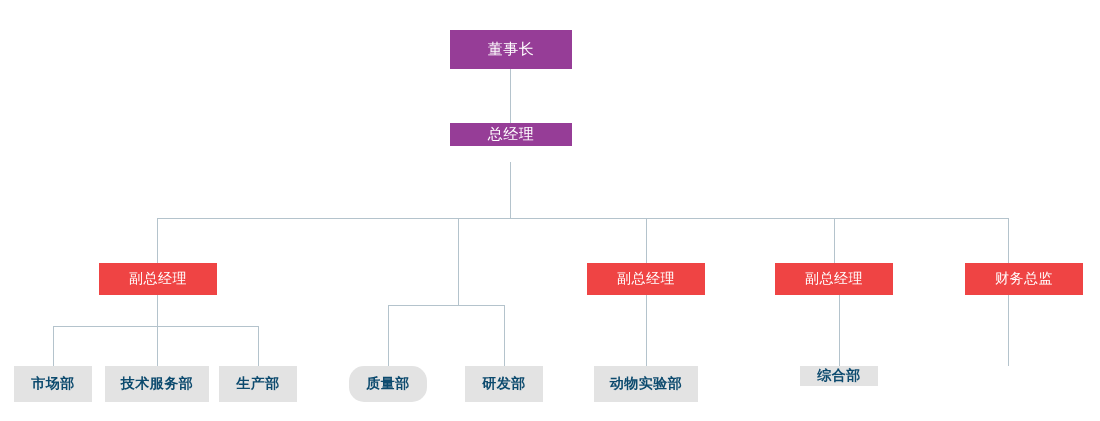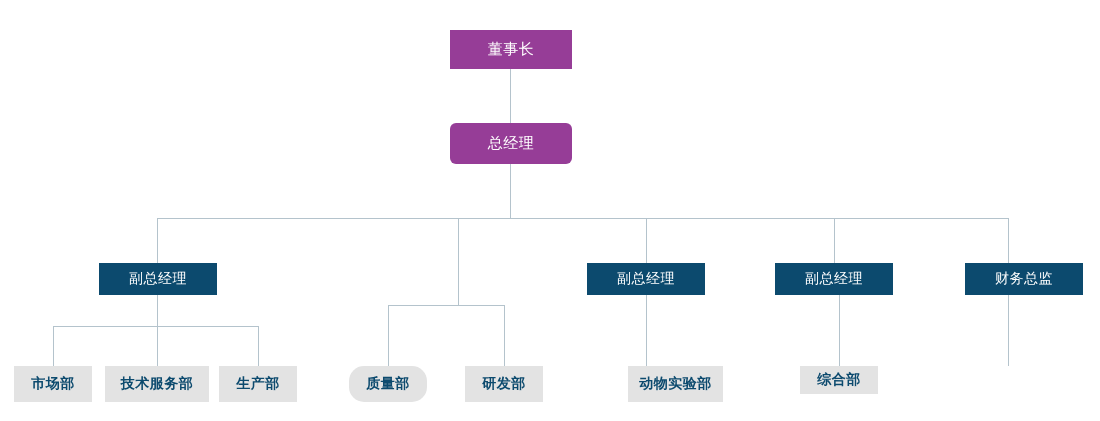--- a/index.html
+++ b/index.html
@@ -43,21 +43,21 @@
     background: #963d97;
     color: #ffffff;
     font-size: 15px;
   }
   .node.level-2 {
     background: #963d97;
     color: #ffffff;
     font-size: 15px;
   }
   .node.level-3 {
-    background: #0c4a6e;
+    background: #ef4444;
     color: #ffffff;
     font-size: 14px;
   }
   .node.level-4 {
     background: #e3e3e3;
     color: #0c4a6e;
     font-size: 14px;
     font-weight: bold;
   }
 </style>
@@ -91,21 +91,21 @@
   <div class="conn conn-v" style="left:646px; top:295px; height:71px;"></div>
 
   <div class="conn conn-v" style="left:839px; top:295px; height:71px;"></div>
 
   <div class="conn conn-v" style="left:1008px; top:295px; height:71px;"></div>
 
   <div class="node level-1" style="left:450px; top:30px; width:122px; height:39px;">
     <span>董事长</span>
   </div>
 
-  <div class="node level-2" style="left:450px; top:123px; width:122px; height:41px;border-radius:6px;">
+  <div class="node level-2" style="left:450px; top:123px; width:122px; height:23px;">
     <span>总经理</span>
   </div>
 
   <div class="node level-3" style="left:99px; top:263px; width:118px; height:32px;">
     <span>副总经理</span>
   </div>
 
   <div class="node level-3" style="left:587px; top:263px; width:118px; height:32px;">
     <span>副总经理</span>
   </div>
@@ -131,22 +131,22 @@
   </div>
 
   <div class="node level-4" style="left:349px; top:366px; width:78px; height:36px;border-radius:15px;">
     <span>质量部</span>
   </div>
 
   <div class="node level-4" style="left:465px; top:366px; width:78px; height:36px;">
     <span>研发部</span>
   </div>
 
-  <div class="node level-4" style="left:594px; top:366px; width:95px; height:36px;margin-left:34px;">
+  <div class="node level-4" style="left:594px; top:366px; width:104px; height:36px;">
     <span>动物实验部</span>
   </div>
 
-  <div class="node level-4" style="left:800px; top:366px; width:78px; height:28px;justify-content:center;">
+  <div class="node level-4" style="left:800px; top:366px; width:78px; height:20px;justify-content:center;">
     <span>综合部</span>
   </div>
 
 
 </div>
 
 </body></html>

